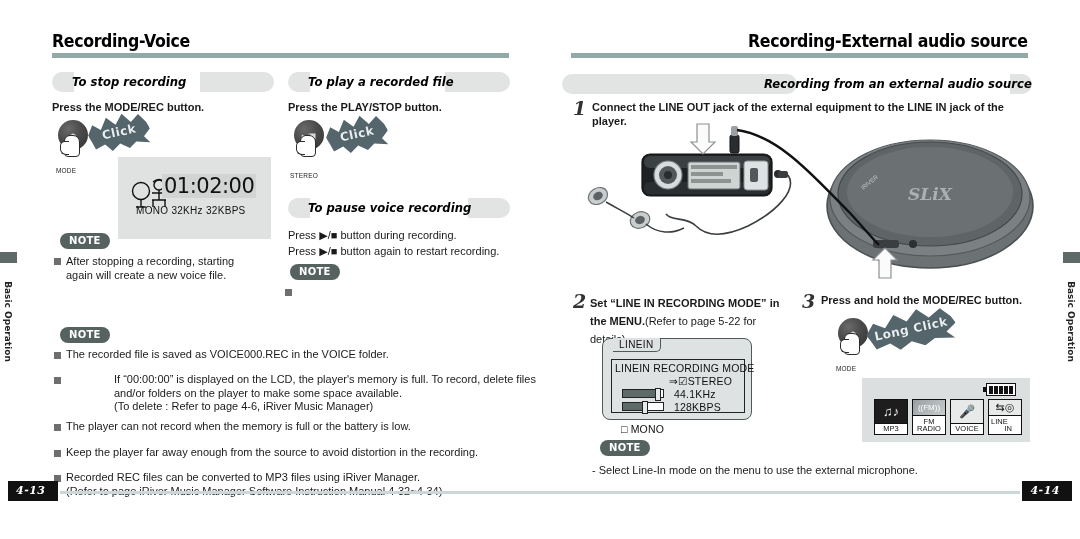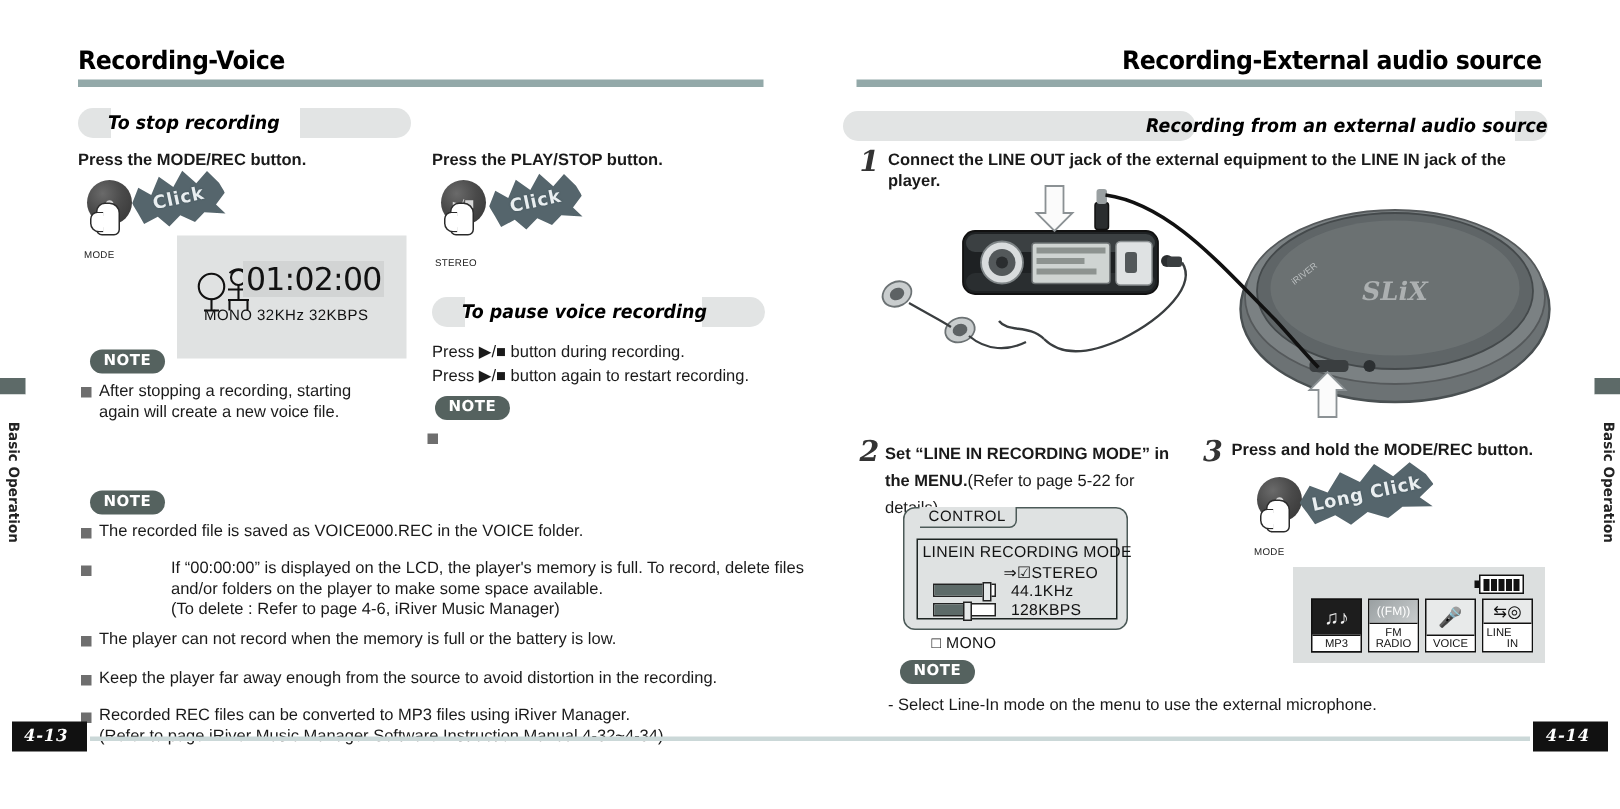--- a/index.html
+++ b/index.html
@@ -244,20 +244,25 @@
 
     <div class="page-title l">Recording-Voice</div>
     <div class="title-rule l"></div>
 
     <div class="sec" style="left:52px; top:72px; width:222px;">
       <div class="bar-left"></div>
       <div class="bar-right" style="left:148px; width:74px;"></div>
       <div class="sec-label" style="left:20px;">To stop recording</div>
     </div>
 
+    <div class="sec" style="left:288px; top:72px; width:222px;">
+      <div class="bar-left"></div>
+      <div class="bar-right" style="left:157px; width:65px;"></div>
+      <div class="sec-label" style="left:20px;">To play a recorded file</div>
+    </div>
 
     <div class="btxt bold" style="left:52px; top:101px;">Press the MODE/REC button.</div>
 
     <div class="btn-knob" style="left:58px; top:120px;">
       <span class="glyph">●</span>
     </div>
     <div class="hand" style="left:64px; top:135px;"></div>
     <div class="btn-caption" style="left:56px; top:167px;">MODE</div>
     <div class="burst" style="left:88px; top:114px; width:62px; height:36px;">Click</div>
 
@@ -394,21 +399,21 @@
     </svg>
 
     <div class="stepnum" style="left:33px; top:290px;">2</div>
     <div style="position:absolute; left:50px; top:293px; width:190px;">
       <span class="btxt bold" style="position:static; white-space:pre-line;">Set “LINE IN RECORDING MODE” in
 the MENU.</span><span class="btxt" style="position:static; white-space:pre-line;">(Refer to page 5-22 for
 details)</span>
     </div>
 
     <div class="ctrl-box" style="left:62px; top:338px; width:150px; height:82px;">
-      <div class="ctrl-tab" style="border-right:1.6px solid #4c5a58; border-bottom:1.6px solid #4c5a58; border-radius:0 0 5px 0; background:#dfe2e2;">CONTROL</div>
+      <div class="ctrl-tab" style="border-right:1.6px solid #4c5a58; border-bottom:1.6px solid #4c5a58; border-radius:0 0 5px 0; background:#dfe2e2;">LINEIN</div>
       <div class="ctrl-inner" style="left:8px; top:20px; width:134px; height:54px;">
         <div class="ctrl-line" style="left:3px; top:2px;">LINEIN RECORDING MODE</div>
         <div class="ctrl-line" style="left:9px; top:15px;margin-top:48px;">
           <span>□</span>
           <span>MONO</span>
         </div>
         <div class="ctrl-line" style="left:57px; top:15px;">
           <span>⇒</span><span>☑</span><span>STEREO</span>
         </div>
         <div class="slider" style="left:10px; top:29px; width:42px;">

